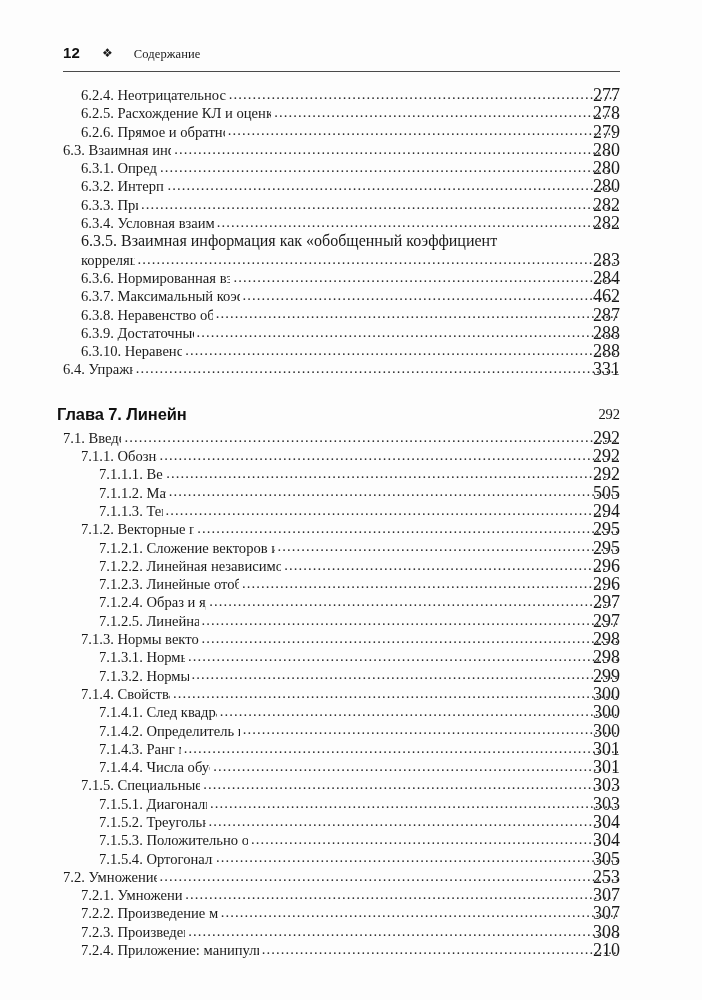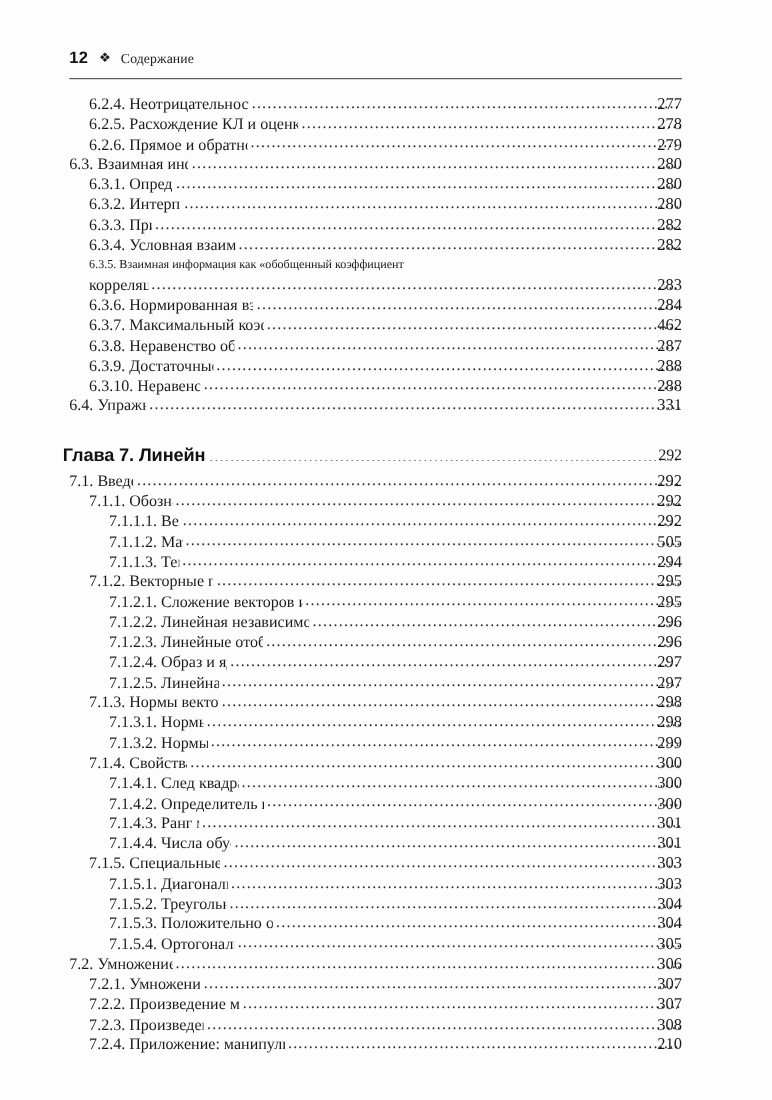--- a/index.html
+++ b/index.html
@@ -26,21 +26,21 @@
   }
 
   
   .running-head {
     position: absolute;
     left: 63px;
     top: 44px;
     width: 557px;
     display: flex;
     align-items: baseline;
-    gap: 0;
+    gap: 12px;
     height: 20px;
   }
   .folio {
     font-family: "Liberation Sans", "DejaVu Sans", sans-serif;
     font-weight: 700;
     font-size: 15px;
     letter-spacing: 0.2px;
     color: #111111;
   }
   .head-ornament {
@@ -116,36 +116,36 @@
     white-space: nowrap;
     position: relative;
     top: -0.08em;
   }
 
   .page-num {
     position: absolute;
     right: 82px;
     width: 34px;
     text-align: right;
-    font-size: 15px;
+    font-size: 18px;
     font-variant-numeric: lining-nums;
     color: #1a1a1a;
   }
 
   
   .toc-entry.wrapped {
     display: block;
     height: auto;
     white-space: normal;
     padding-right: 0;
   }
   .wrapped .wrap-line-1 {
     height: 18.3px;
     line-height: 18.3px;
-    font-size: 11px;
+    font-size: 16px;
   }
   .wrapped .wrap-line-2 {
     position: relative;
     display: flex;
     align-items: baseline;
     height: 18.3px;
     line-height: 18.3px;
     padding-right: 82px;
     box-sizing: border-box;
     white-space: nowrap;
@@ -390,21 +390,21 @@
         <span class="page-num">304</span>
       </div>
       <div class="toc-entry lvl-4">
         <span class="entry-text">7.1.5.4. Ортогональные матрицы</span>
         <span class="leader"></span>
         <span class="page-num">305</span>
       </div>
       <div class="toc-entry lvl-2">
         <span class="entry-text">7.2. Умножение матриц</span>
         <span class="leader"></span>
-        <span class="page-num">306</span>
+        <span class="page-num">253</span>
       </div>
       <div class="toc-entry lvl-3">
         <span class="entry-text">7.2.1. Умножение векторов</span>
         <span class="leader"></span>
         <span class="page-num">307</span>
       </div>
       <div class="toc-entry lvl-3">
         <span class="entry-text">7.2.2. Произведение матрицы на вектор</span>
         <span class="leader"></span>
         <span class="page-num">307</span>

